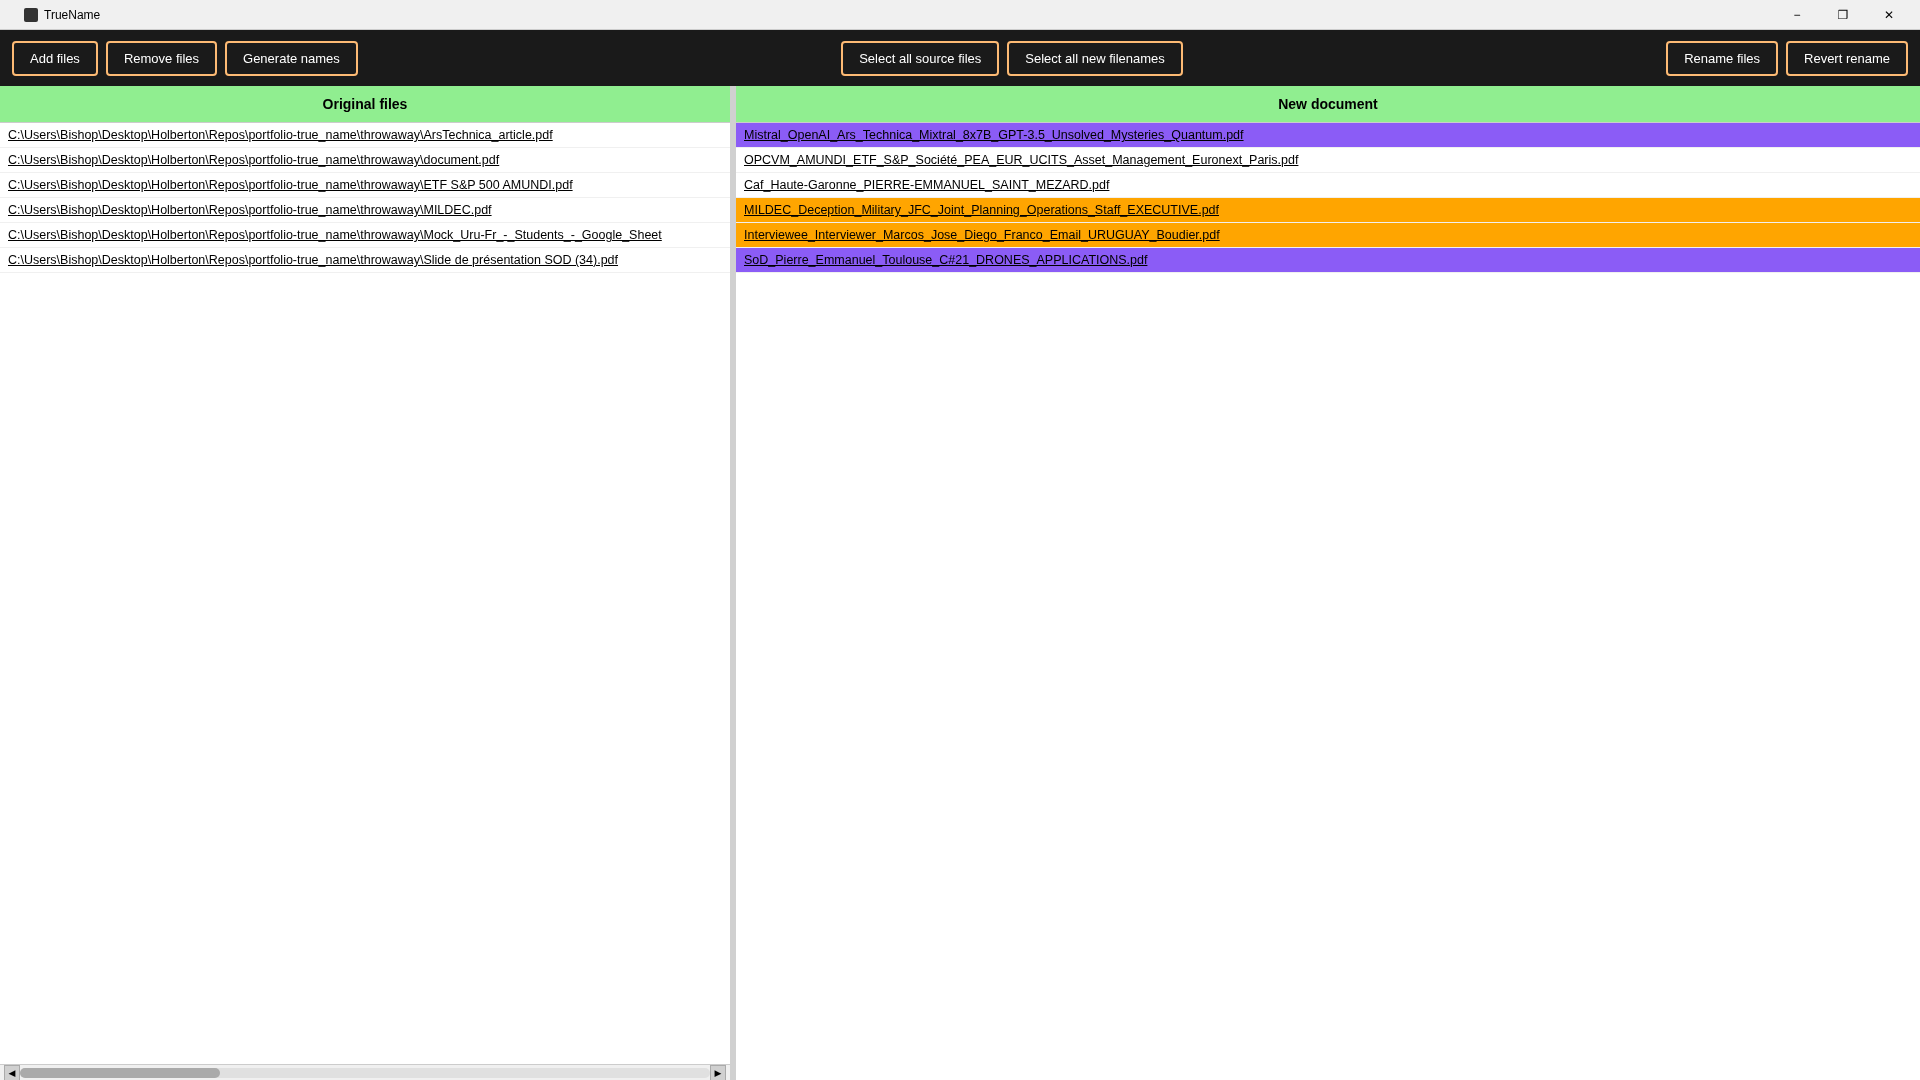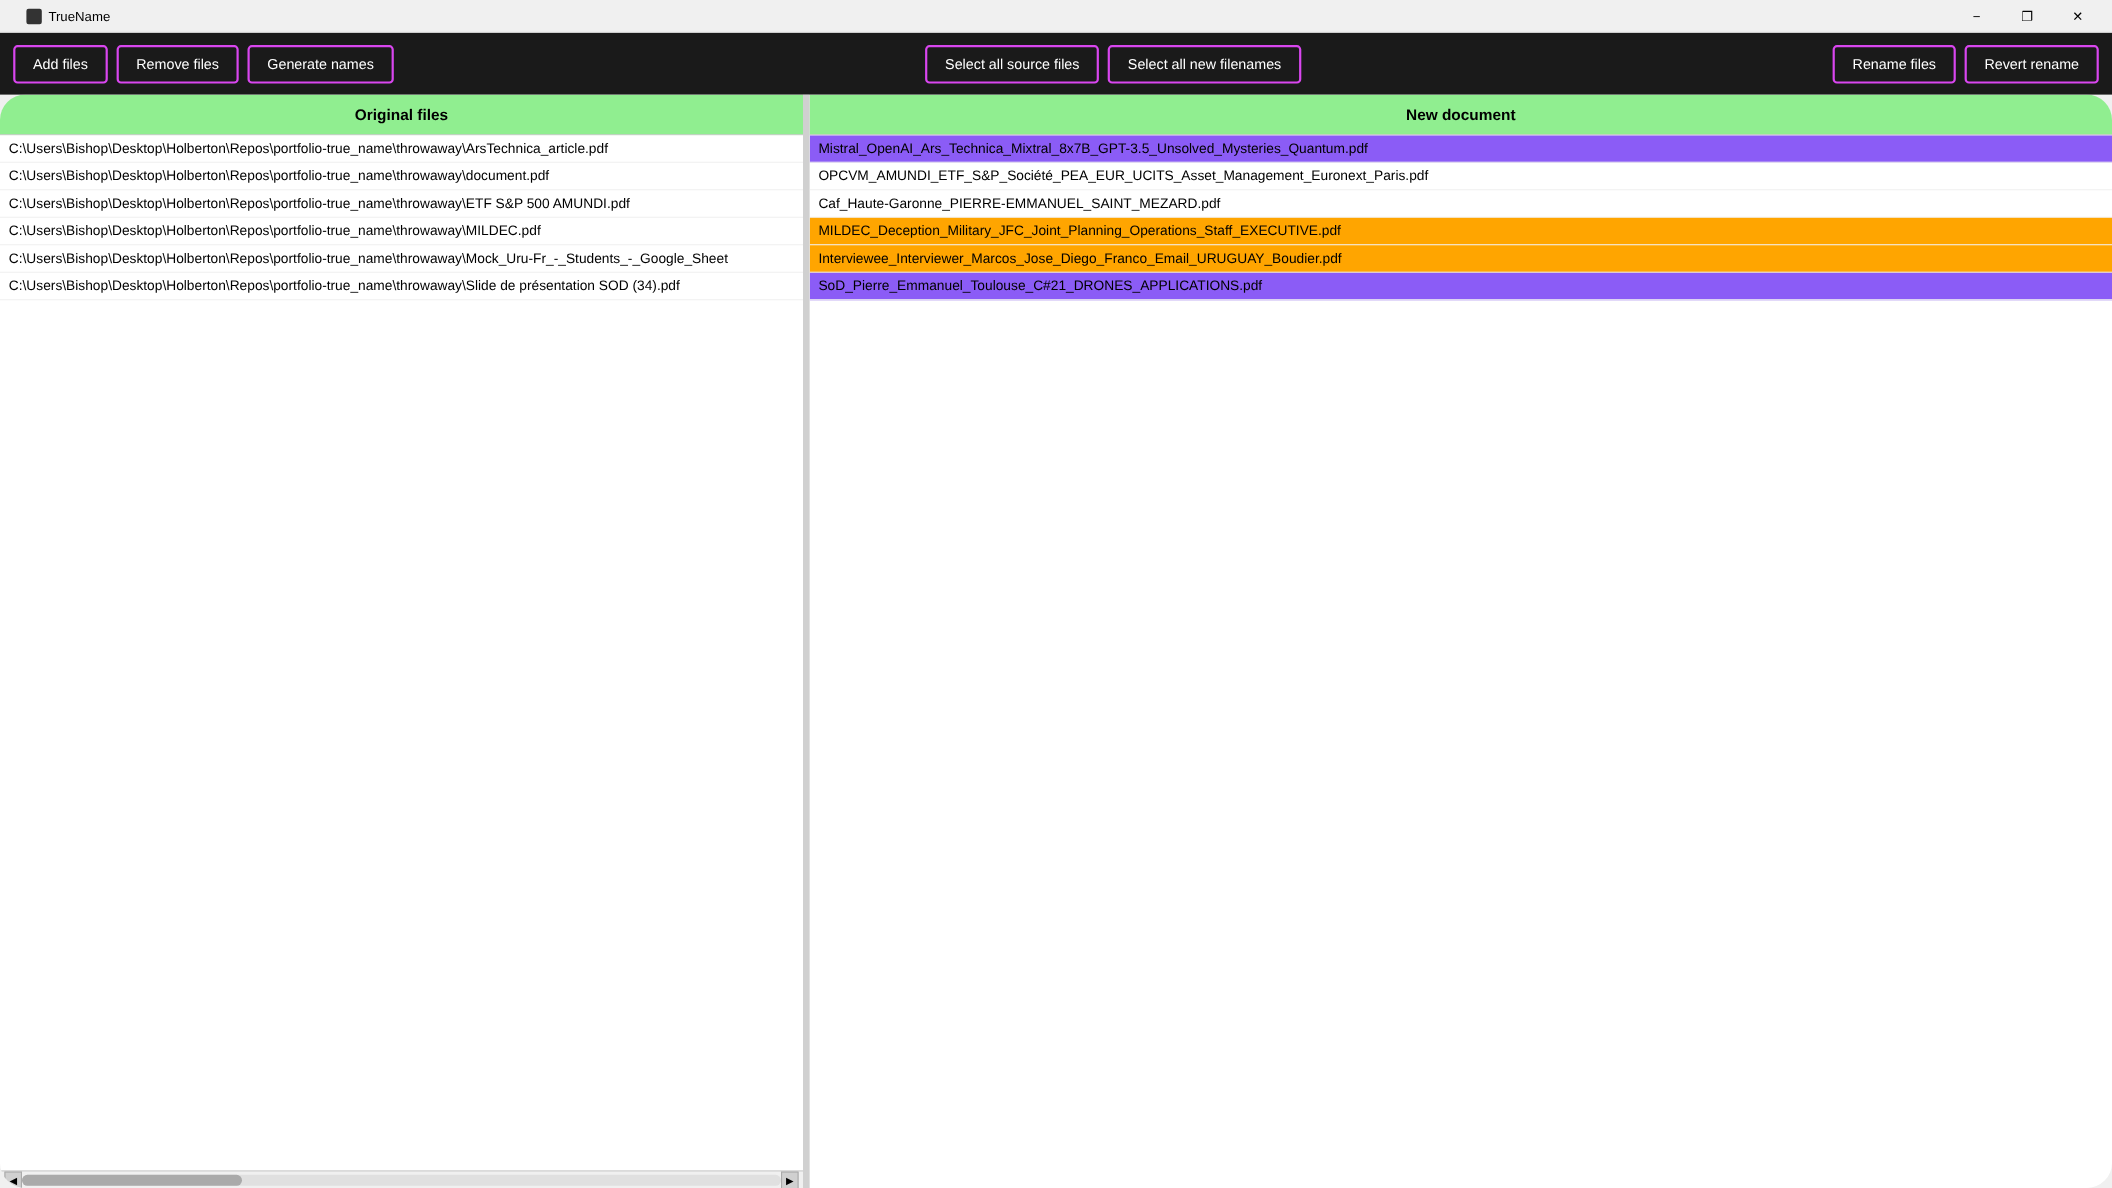--- a/index.html
+++ b/index.html
@@ -65,38 +65,37 @@
       align-items: center;
       background: #1a1a1a;
       height: 56px;
       padding: 0 12px;
       gap: 8px;
     }
 
     .toolbar-btn {
       background: #1a1a1a;
       color: white;
-      border: 2px solid #d946ef;
+      border: 2px solid #fdba74;
       border-radius: 4px;
       padding: 8px 16px;
       font-size: 13px;
       font-weight: 500;
       cursor: pointer;
       white-space: nowrap;
     }
 
     .toolbar-spacer {
       flex: 1;
     }
 
     #main-content {
       display: flex;
       height: calc(1080px - 30px - 56px);
       overflow: hidden;
-      border-radius: 23px;
     }
 
     .panel {
       display: flex;
       flex-direction: column;
       flex: 1;
       overflow: hidden;
     }
 
     .panel-header {
@@ -106,20 +105,21 @@
       font-size: 14px;
       text-align: center;
       border-bottom: 1px solid #ccc;
     }
 
     .panel-content {
       flex: 1;
       overflow-x: auto;
       overflow-y: auto;
       background: white;
+      text-decoration: underline;
     }
 
     .file-row {
       padding: 5px 8px;
       border-bottom: 1px solid #f0f0f0;
       white-space: nowrap;
       font-size: 12.5px;
       cursor: pointer;
     }
 

